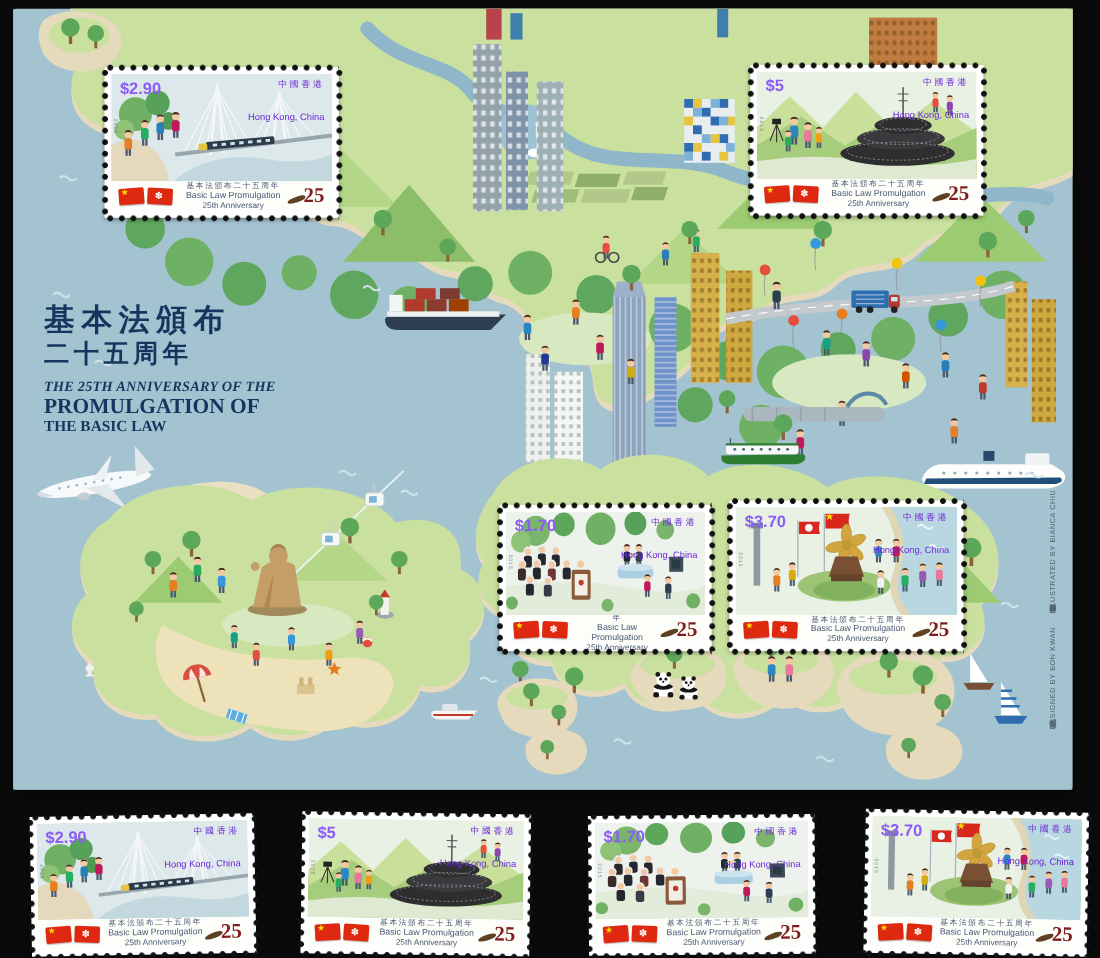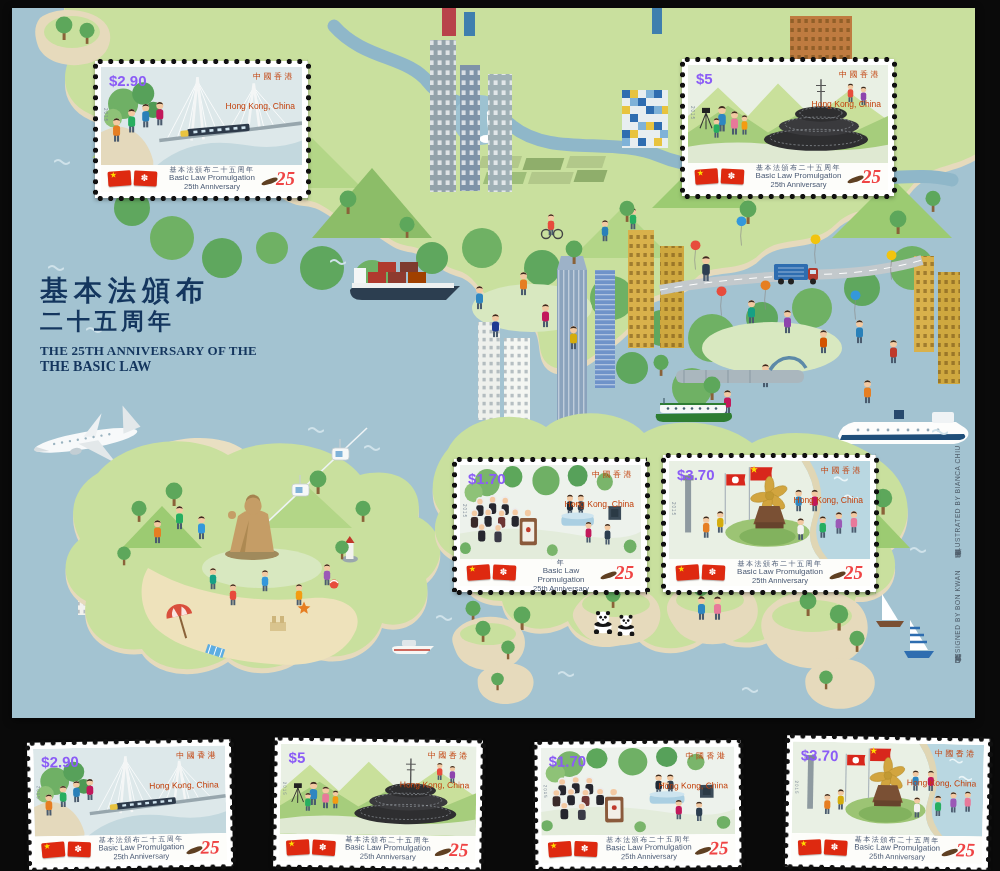--- a/index.html
+++ b/index.html
@@ -7,61 +7,61 @@
         font-family:"Liberation Sans",sans-serif;}
   
   #sheet{position:absolute;left:12px;top:8px;width:963px;height:710px;border-radius:3px;
          background:linear-gradient(180deg,#a8c6d3,#9ec0cf);box-shadow:0 2px 8px rgba(0,0,0,.6);}
   #map-svg{position:absolute;inset:0;width:100%;height:100%;}
   
   .title-block{position:absolute;left:28px;top:268px;width:230px;color:#14365e;z-index:5;}
   .t-zh1{font-size:28px;font-weight:bold;letter-spacing:6px;line-height:1.1;}
   .t-zh2{font-size:23px;font-weight:bold;letter-spacing:4px;line-height:1.3;}
   .t-en{font-family:"Liberation Serif",serif;font-weight:bold;}
-  .t-en1{font-size:13px;margin-top:6px;letter-spacing:.2px;}
+  .t-en1{font-size:13px;margin-top:6px;letter-spacing:.2px;font-style:italic;}
   .t-en2{font-size:19.5px;line-height:1.15;}
   .t-en3{font-size:14px;line-height:1.15;}
   
   .credit{position:absolute;left:942px;top:425px;height:235px;writing-mode:vertical-rl;
           transform:rotate(180deg);font-size:6.5px;color:#4f5e6b;letter-spacing:.6px;z-index:5;}
   
   .stamp{position:absolute;background:#fff;box-shadow:0 2px 4px rgba(0,0,0,.35);}
   .perf{position:absolute;z-index:6;pointer-events:none;}
   .perf.t{top:-3.5px;left:0;right:0;height:7px;
       background:radial-gradient(circle,#101010 2.3px,rgba(0,0,0,0) 2.9px) left center/10.5px 7px repeat-x;}
   .perf.b{bottom:-3.5px;left:0;right:0;height:7px;
       background:radial-gradient(circle,#101010 2.3px,rgba(0,0,0,0) 2.9px) left center/10.5px 7px repeat-x;}
   .perf.l{left:-3.5px;top:0;bottom:0;width:7px;
       background:radial-gradient(circle,#101010 2.3px,rgba(0,0,0,0) 2.9px) center top/7px 10.5px repeat-y;}
   .perf.r{right:-3.5px;top:0;bottom:0;width:7px;
       background:radial-gradient(circle,#101010 2.3px,rgba(0,0,0,0) 2.9px) center top/7px 10.5px repeat-y;}
   .stamp-inner{position:absolute;inset:6px;background:#fff;display:flex;flex-direction:column;}
   .scene{flex:1;position:relative;overflow:hidden;}
   .scene svg{position:absolute;inset:0;width:100%;height:100%;display:block;}
   .value{position:absolute;top:5px;left:8px;font-size:15px;font-weight:bold;color:#8b5cf6;z-index:3;}
-  .country{position:absolute;top:5px;right:7px;text-align:right;color:#c2410c;z-index:3;line-height:1.25;}
+  .country{position:absolute;top:5px;right:7px;text-align:right;color:#6d28d9;z-index:3;line-height:1.25;}
   .country .czh{font-size:8px;letter-spacing:2.5px;}
   .country .cen{font-size:8.5px;font-weight:normal;margin-top:19px;}
   .year-vert{position:absolute;left:2px;top:42%;writing-mode:vertical-rl;font-size:4.5px;
              color:#7a8795;letter-spacing:1px;z-index:3;}
   .caption-strip{height:27px;background:#fdfdfa;display:flex;align-items:center;padding:0 7px;gap:5px;}
   .flags{display:flex;gap:3px;align-items:center;flex:0 0 auto;}
   .flag{width:23px;height:15px;border-radius:1.5px;position:relative;background:#de2910;
         box-shadow:0 1px 1px rgba(0,0,0,.25);}
   .flag-cn{transform:rotate(-4deg);}
   .flag-hk{transform:rotate(3deg);}
   .flag-cn::before{content:"★";position:absolute;top:-1px;left:2px;font-size:8px;color:#ffde00;}
   .flag-hk::before{content:"✽";position:absolute;top:1.5px;left:6.5px;font-size:9px;color:#fff;}
   .captions{flex:1;text-align:center;color:#4a5a74;line-height:1.12;}
   .cap-zh{font-size:7px;letter-spacing:1.5px;}
   .cap-en1{font-size:8px;}
   .cap-en2{font-size:7.5px;}
   .logo25{flex:0 0 auto;position:relative;width:28px;text-align:right;
-          font-family:"Liberation Serif",serif;font-style:italic;font-weight:bold;
-          font-size:19px;color:#ef4444;line-height:1;}
+          font-family:"Liberation Serif",serif;font-weight:bold;
+          font-size:19px;color:#7f1d1d;line-height:1;}
   .logo25::before{content:"";position:absolute;left:-6px;top:10px;width:17px;height:5px;
           background:#5f4022;border-radius:60% 40% 50% 50%;transform:rotate(-18deg);}
   
   #st1{left:83px;top:53px;width:213px;height:137px;}
   #st2{left:670px;top:51px;width:212px;height:137px;}
   #st3{left:442px;top:451px;width:193px;height:133px;}
   #st4{left:651px;top:447px;width:213px;height:137px;}
   
   #bs1{left:28px;top:741px;width:204px;height:127px;transform:rotate(-1deg);}
   #bs2{left:274px;top:739px;width:208px;height:129px;transform:rotate(.8deg);}
@@ -721,20 +721,21 @@
         <use href="#tree" x="342" y="492" width="18" height="24"></use>
           <use href="#tree" x="104" y="538" width="16" height="21"></use>
         <use href="#tree" x="322" y="532" width="16" height="21"></use>
       </g>
     </svg>
 
     <div class="title-block">
       <div class="t-zh1">基本法頒布</div>
       <div class="t-zh2">二十五周年</div>
       <div class="t-en t-en1">THE 25TH ANNIVERSARY OF THE</div>
+      <div class="t-en t-en2">PROMULGATION OF</div>
       <div class="t-en t-en3">THE BASIC LAW</div>
     </div>
 
     <div class="credit">郵票設計 DESIGNED BY BON KWAN　插圖繪畫 ILLUSTRATED BY BIANCA CHIU</div>
 
     <div class="stamp" id="st1">
       <div class="perf t"></div>
         <div class="perf b"></div>
       <div class="perf l"></div>
         <div class="perf r"></div>

